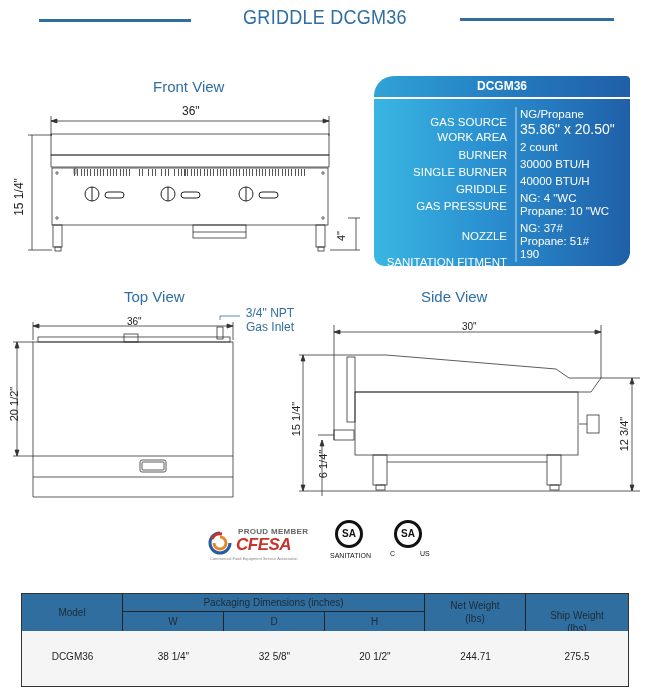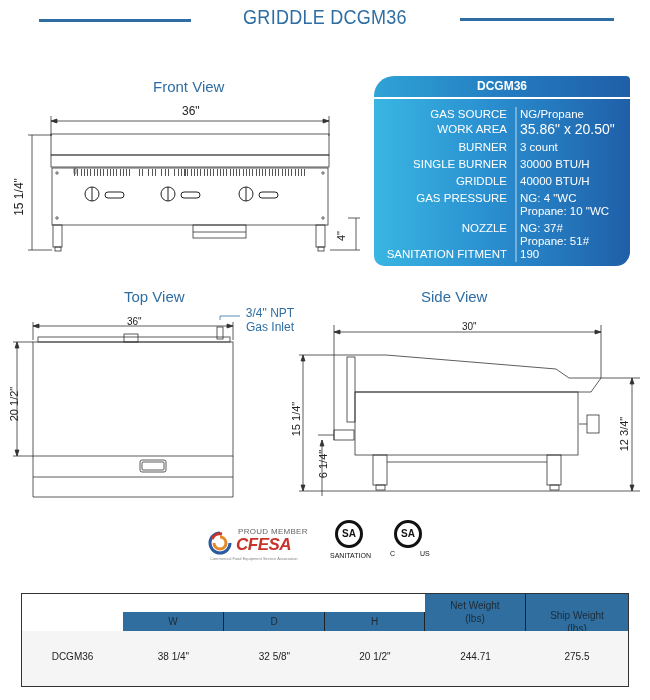--- a/index.html
+++ b/index.html
@@ -19,27 +19,27 @@
   .spec-head { position: absolute; left: 0; top: 0; width: 256px; height: 21px;
                background: linear-gradient(90deg, #2fa3d6 0%, #2379bf 55%, #1f5fa8 100%);
                border-radius: 20px 4px 0 0; }
   .spec-head-label { position: absolute; left: 0; top: 3px; width: 256px; text-align: center;
                      color: #fff; font-weight: bold; font-size: 12px; }
   .spec-body { position: absolute; left: 0; top: 23px; width: 256px; height: 167px;
                background: linear-gradient(90deg, #39b6e2 0%, #2a8fd0 45%, #1f5fa8 100%);
                border-radius: 0 0 14px 10px; }
   .spec-div { position: absolute; left: 141px; top: 31px; width: 2px; height: 155px; background: rgba(255,255,255,0.35); }
   .spec-row { position: absolute; left: 0; width: 256px; color: #fff; font-size: 11.5px; line-height: 13px; }
-  .spec-k { position: absolute; right: 123px; text-align: right; white-space: nowrap; }
+  .spec-k { position: absolute; right: 123px; text-align: right; white-space: nowrap; margin-top: 8px; }
   .spec-v { position: absolute; left: 146px; white-space: nowrap; }
 
   .npt { position: absolute; font-size: 12px; color: #2f6ea3; text-align: center; line-height: 14px; }
 
   
-  .cfesa-pm { position: absolute; font-size: 8px; color: #666; font-weight: normal; letter-spacing: 0.3px; }
+  .cfesa-pm { position: absolute; font-size: 8px; color: #666; font-weight: bold; letter-spacing: 0.3px; }
   .cfesa-name { position: absolute; font-size: 17px; color: #c8332a; font-weight: bold; font-style: italic; letter-spacing: -0.5px; }
   .cfesa-sub { position: absolute; font-size: 4px; color: #888; white-space: nowrap; }
   .csa-mark { position: absolute; width: 22px; height: 22px; border: 3px solid #111; border-radius: 50%;
               font-size: 10px; font-weight: bold; text-align: center; line-height: 22px; color: #111; }
   .csa-sub { position: absolute; font-size: 7px; color: #111; }
 
   
   .tbl { position: absolute; left: 21px; top: 593px; width: 606px; height: 92px; border: 1px solid #333; }
   .th { position: absolute; background: #2f6e9e; color: #1e2a36; font-size: 10px; text-align: center; box-sizing: border-box; border-right: 1px solid #222; }
   .td-row { position: absolute; left: 0; top: 37px; width: 606px; height: 55px; background: #f5f5f5; }
@@ -123,21 +123,21 @@
   <div class="spec-row" style="top:32px;">
     <span class="spec-k">GAS SOURCE</span>
     <span class="spec-v">NG/Propane</span>
   </div>
   <div class="spec-row" style="top:47px;">
     <span class="spec-k">WORK AREA</span>
     <span class="spec-v" style="font-size:14px;">35.86" x 20.50"</span>
   </div>
   <div class="spec-row" style="top:65px;">
     <span class="spec-k">BURNER</span>
-    <span class="spec-v">3 count</span>
+    <span class="spec-v">2 count</span>
   </div>
   <div class="spec-row" style="top:82px;">
     <span class="spec-k">SINGLE BURNER</span>
     <span class="spec-v">30000 BTU/H</span>
   </div>
   <div class="spec-row" style="top:99px;">
     <span class="spec-k">GRIDDLE</span>
     <span class="spec-v">40000 BTU/H</span>
   </div>
   <div class="spec-row" style="top:116px;">
@@ -259,20 +259,26 @@
   <div class="csa-mark" style="left:5px; top:0px;">SA</div>
   <div class="csa-sub" style="left:0px; top:32px;">SANITATION</div>
 </div>
 <div class="abs" style="left:390px; top:520px; width:46px; height:44px;">
   <div class="csa-mark" style="left:4px; top:0px;">SA</div>
   <div class="csa-sub" style="left:0px; top:30px;">C</div>
   <div class="csa-sub" style="left:30px; top:30px;">US</div>
 </div>
 
 <div class="tbl">
+  <div class="th" style="left:0; top:0; width:101px; height:37px; line-height:37px;">
+    <span>Model</span>
+  </div>
+  <div class="th" style="left:101px; top:0; width:302px; height:18px; line-height:18px; border-bottom:1px solid #222;">
+    <span>Packaging Dimensions (inches)</span>
+  </div>
   <div class="th" style="left:101px; top:18px; width:101px; height:19px; line-height:19px;">
     <span>W</span>
   </div>
   <div class="th" style="left:202px; top:18px; width:101px; height:19px; line-height:19px;">
     <span>D</span>
   </div>
   <div class="th" style="left:303px; top:18px; width:100px; height:19px; line-height:19px;">
     <span>H</span>
   </div>
   <div class="th" style="left:403px; top:0; width:101px; height:37px; padding-top:5px; line-height:13px;">

